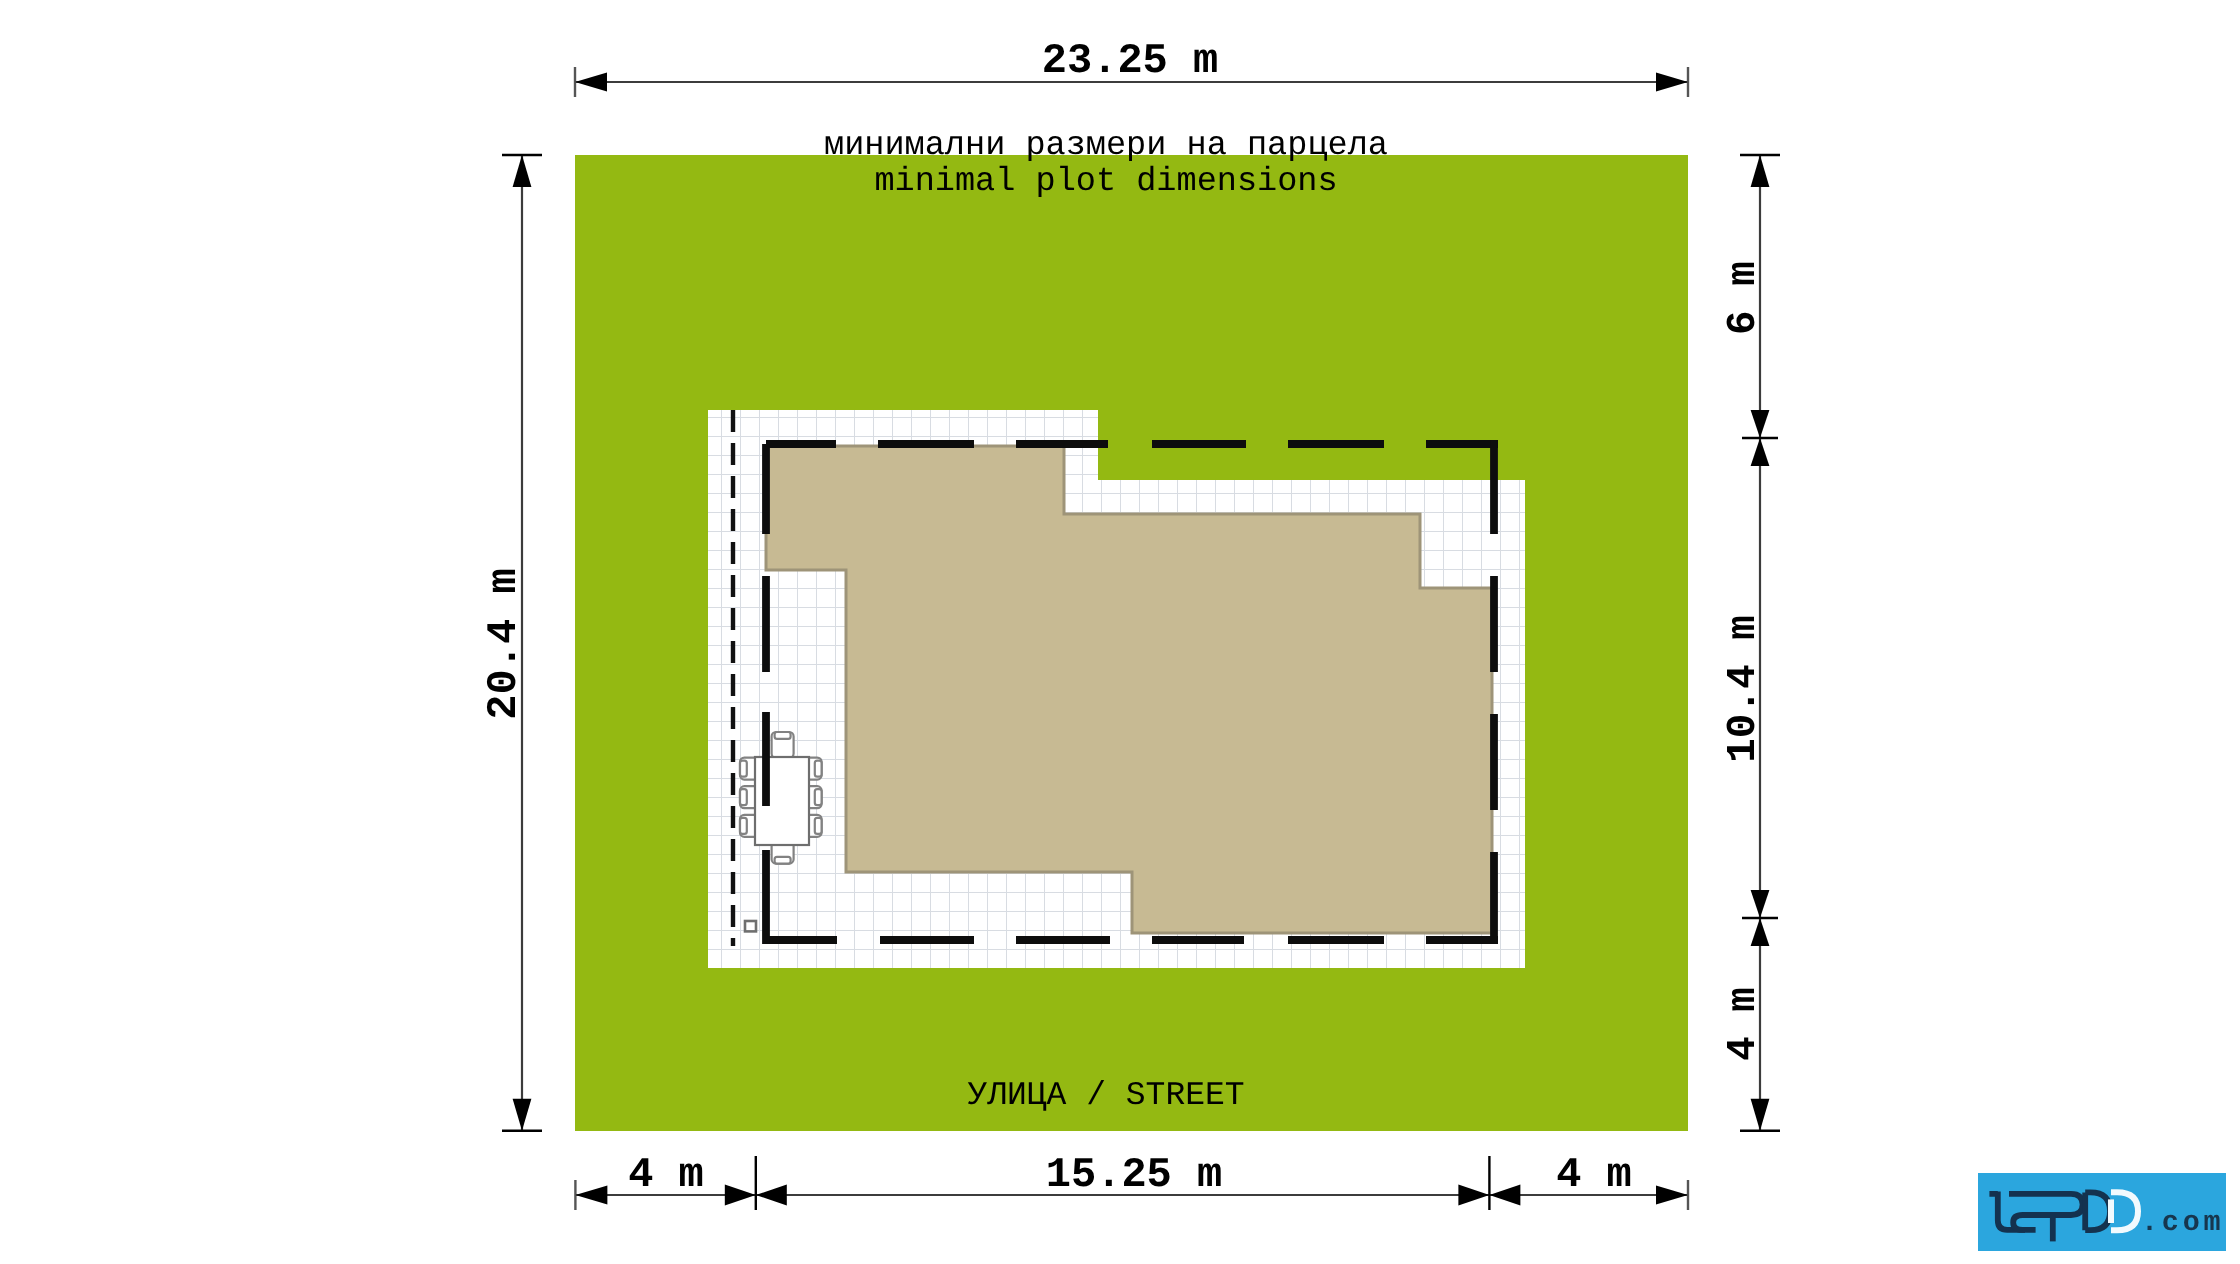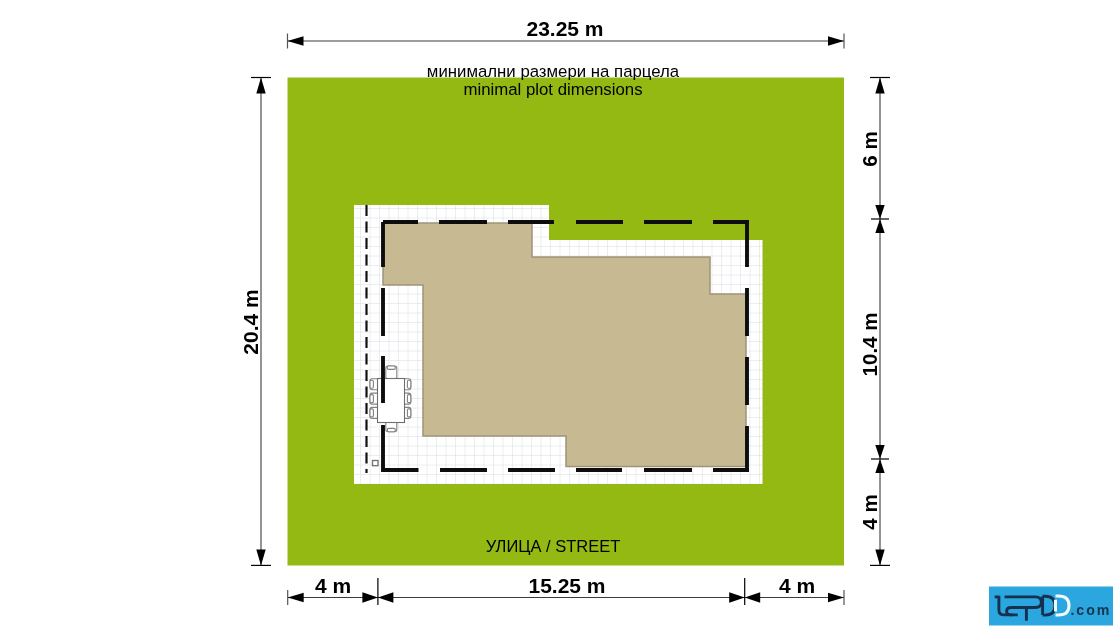--- a/index.html
+++ b/index.html
@@ -1,17 +1,17 @@
 <!DOCTYPE html>
 <html><head>
 <meta charset="utf-8">
 <style>
   html,body{margin:0;padding:0;background:#ffffff;}
   #stage{position:relative;width:1120px;height:632px;background:#ffffff;overflow:hidden;
-         font-family:Liberation Sans, sans-serif;}
+         font-family:Liberation Mono, monospace;}
   svg{display:block;}
 </style>
 </head>
 <body>
 <div id="stage">
 <svg width="1120" height="632" viewBox="0 0 1120 632">
   <defs>
     <pattern id="grid" width="9.5" height="9.5" patternUnits="userSpaceOnUse">
       <path d="M9.5,0 V9.5 H0" fill="none" stroke="#d8dce2" stroke-width="1"></path>
     </pattern>

